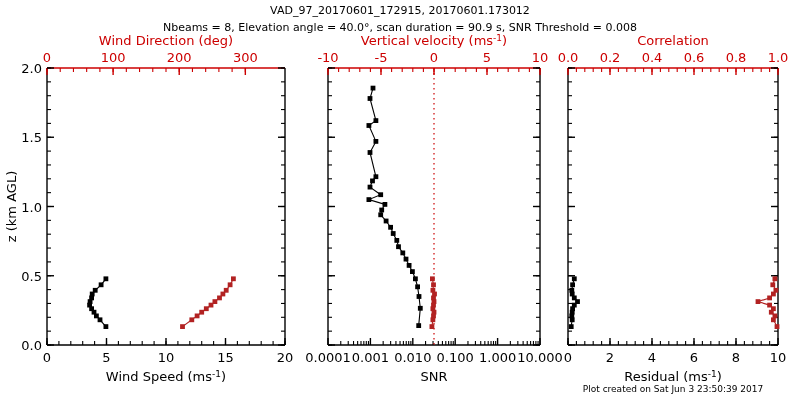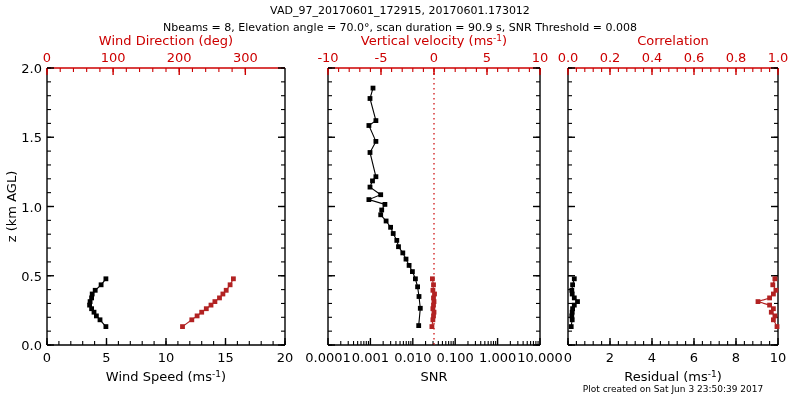--- a/index.html
+++ b/index.html
@@ -47,21 +47,21 @@
   .caption { font-size: 9px; }
   .sup { font-size: 9px; }
   .sup-red { font-size: 9px; fill:#cc0000; }
 </style>
 </head>
 <body>
 
 <div id="root">
 
   <div class="title-line" id="title-main">VAD_97_20170601_172915, 20170601.173012</div>
-  <div class="title-line" id="title-sub">Nbeams = 8, Elevation angle = 70.0°, scan duration = 90.9 s, SNR Threshold = 0.008</div>
+  <div class="title-line" id="title-sub">Nbeams = 8, Elevation angle = 40.0°, scan duration = 90.9 s, SNR Threshold = 0.008</div>
 
   <svg class="panel-svg" id="figure-svg" width="800" height="400">
       <g>
         <line x1="47" y1="68" x2="47" y2="345" stroke="#000000" stroke-width="1.4"></line>
         <line x1="285" y1="68" x2="285" y2="345" stroke="#000000" stroke-width="1.4"></line>
         <line x1="47" y1="345" x2="285" y2="345" stroke="#000000" stroke-width="1.4"></line>
         <line x1="47" y1="68" x2="285" y2="68" stroke="#cc0000" stroke-width="1.4"></line>
         <line x1="47" y1="345" x2="47" y2="338" stroke="#000000" stroke-width="1.4"></line>
         <text x="47" y="362" class="tick-lbl" text-anchor="middle">0</text>
         <line x1="106.5" y1="345" x2="106.5" y2="338" stroke="#000000" stroke-width="1.4"></line>

